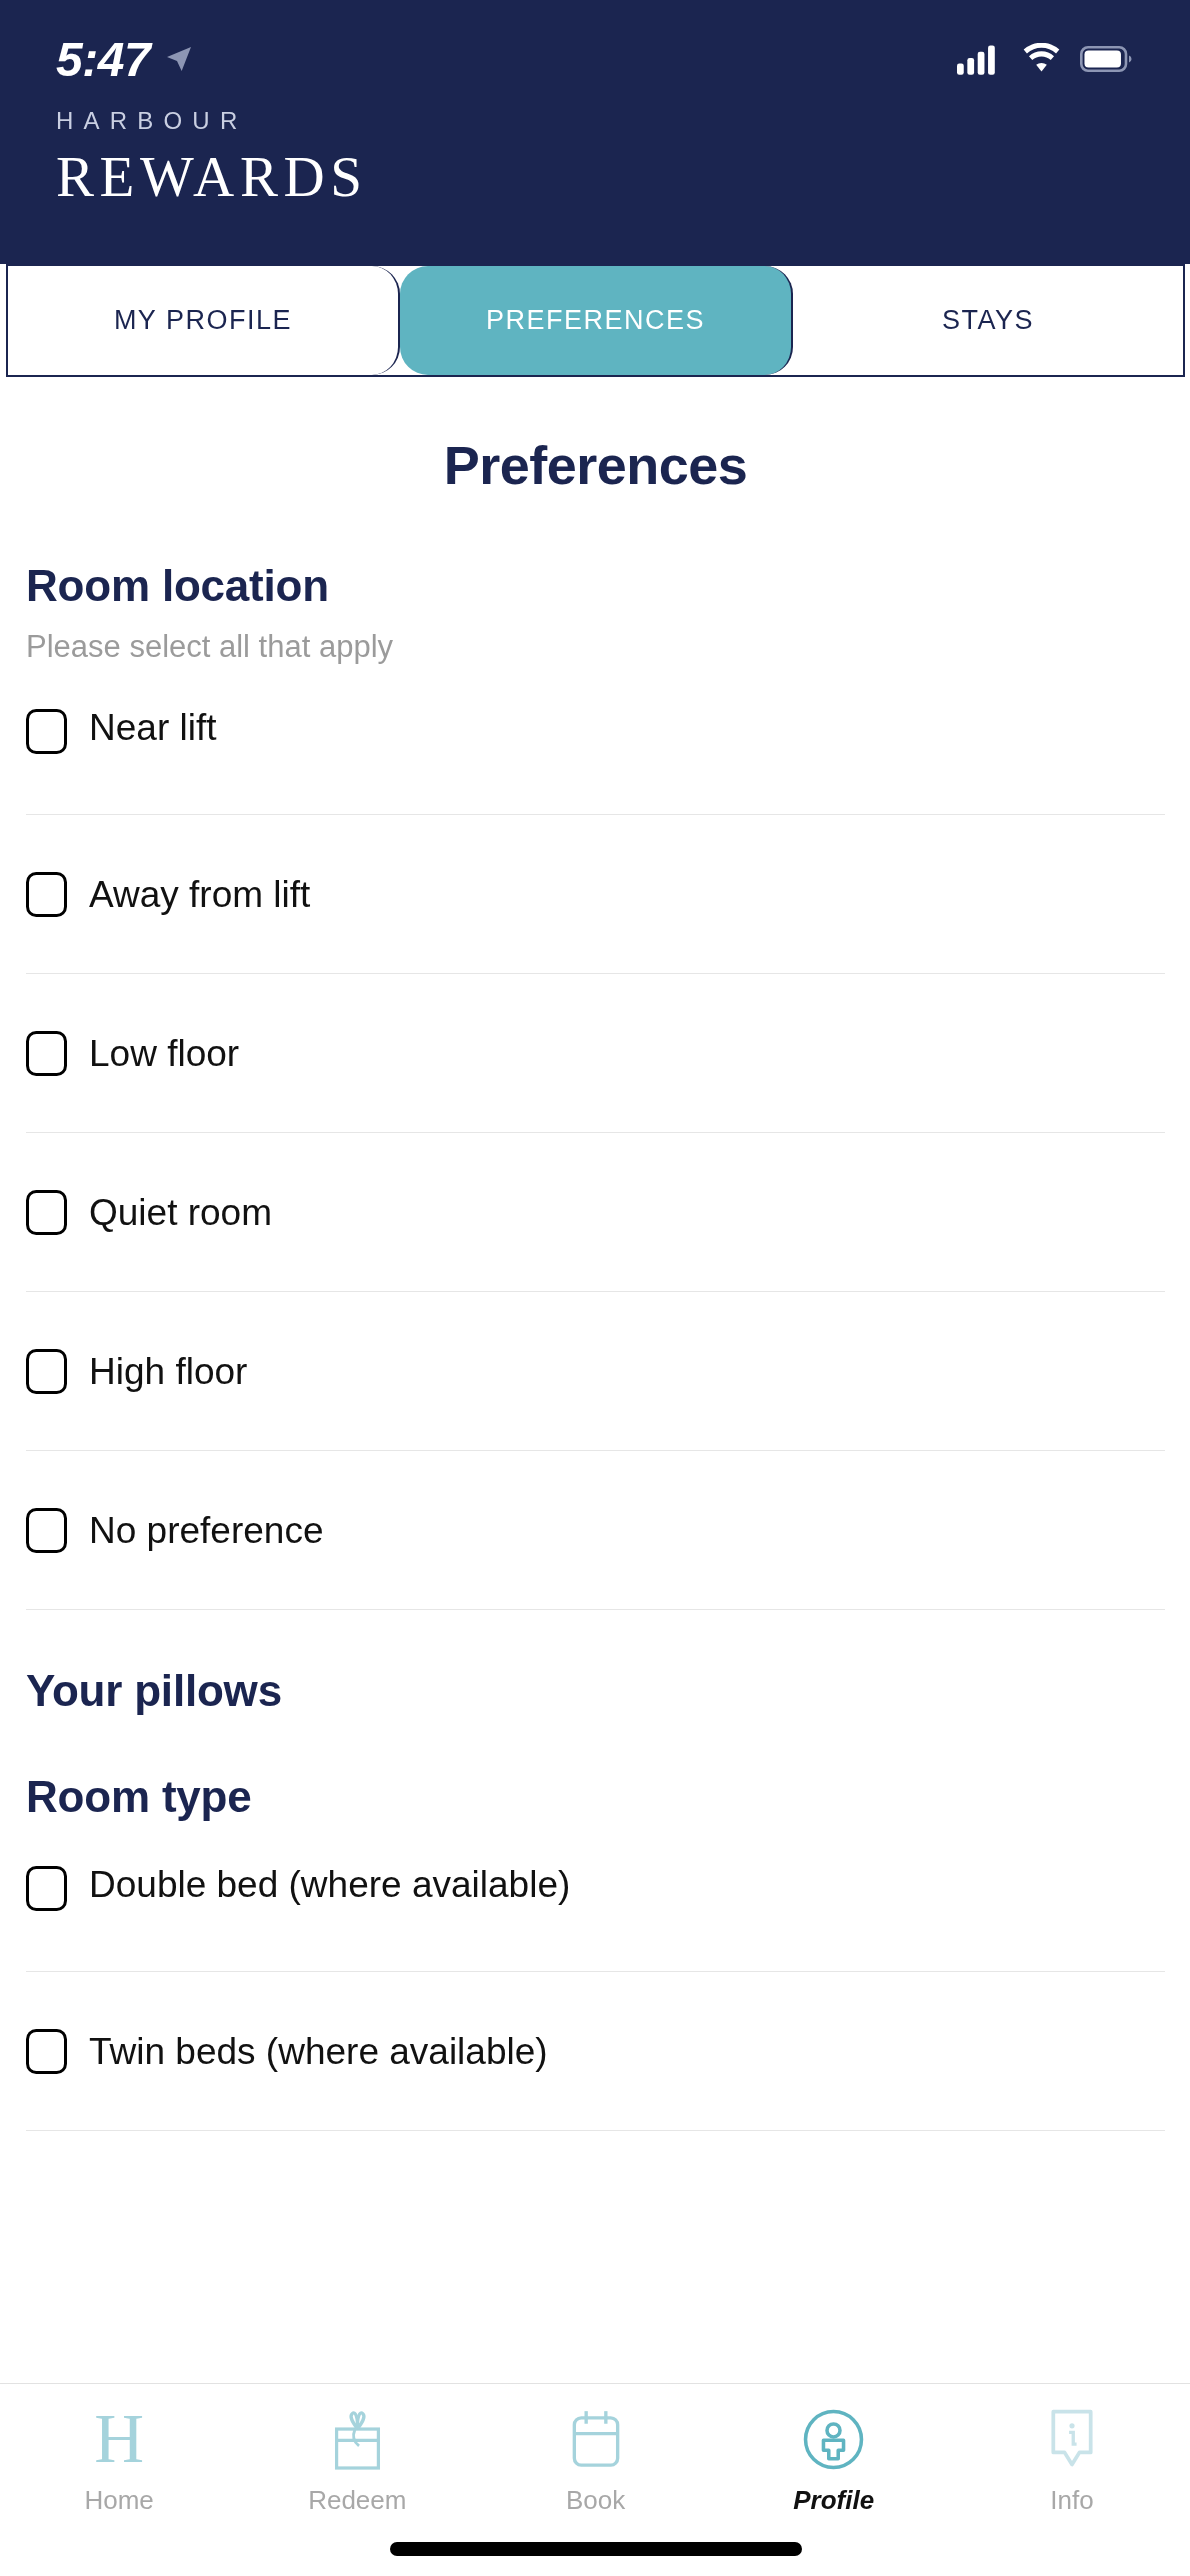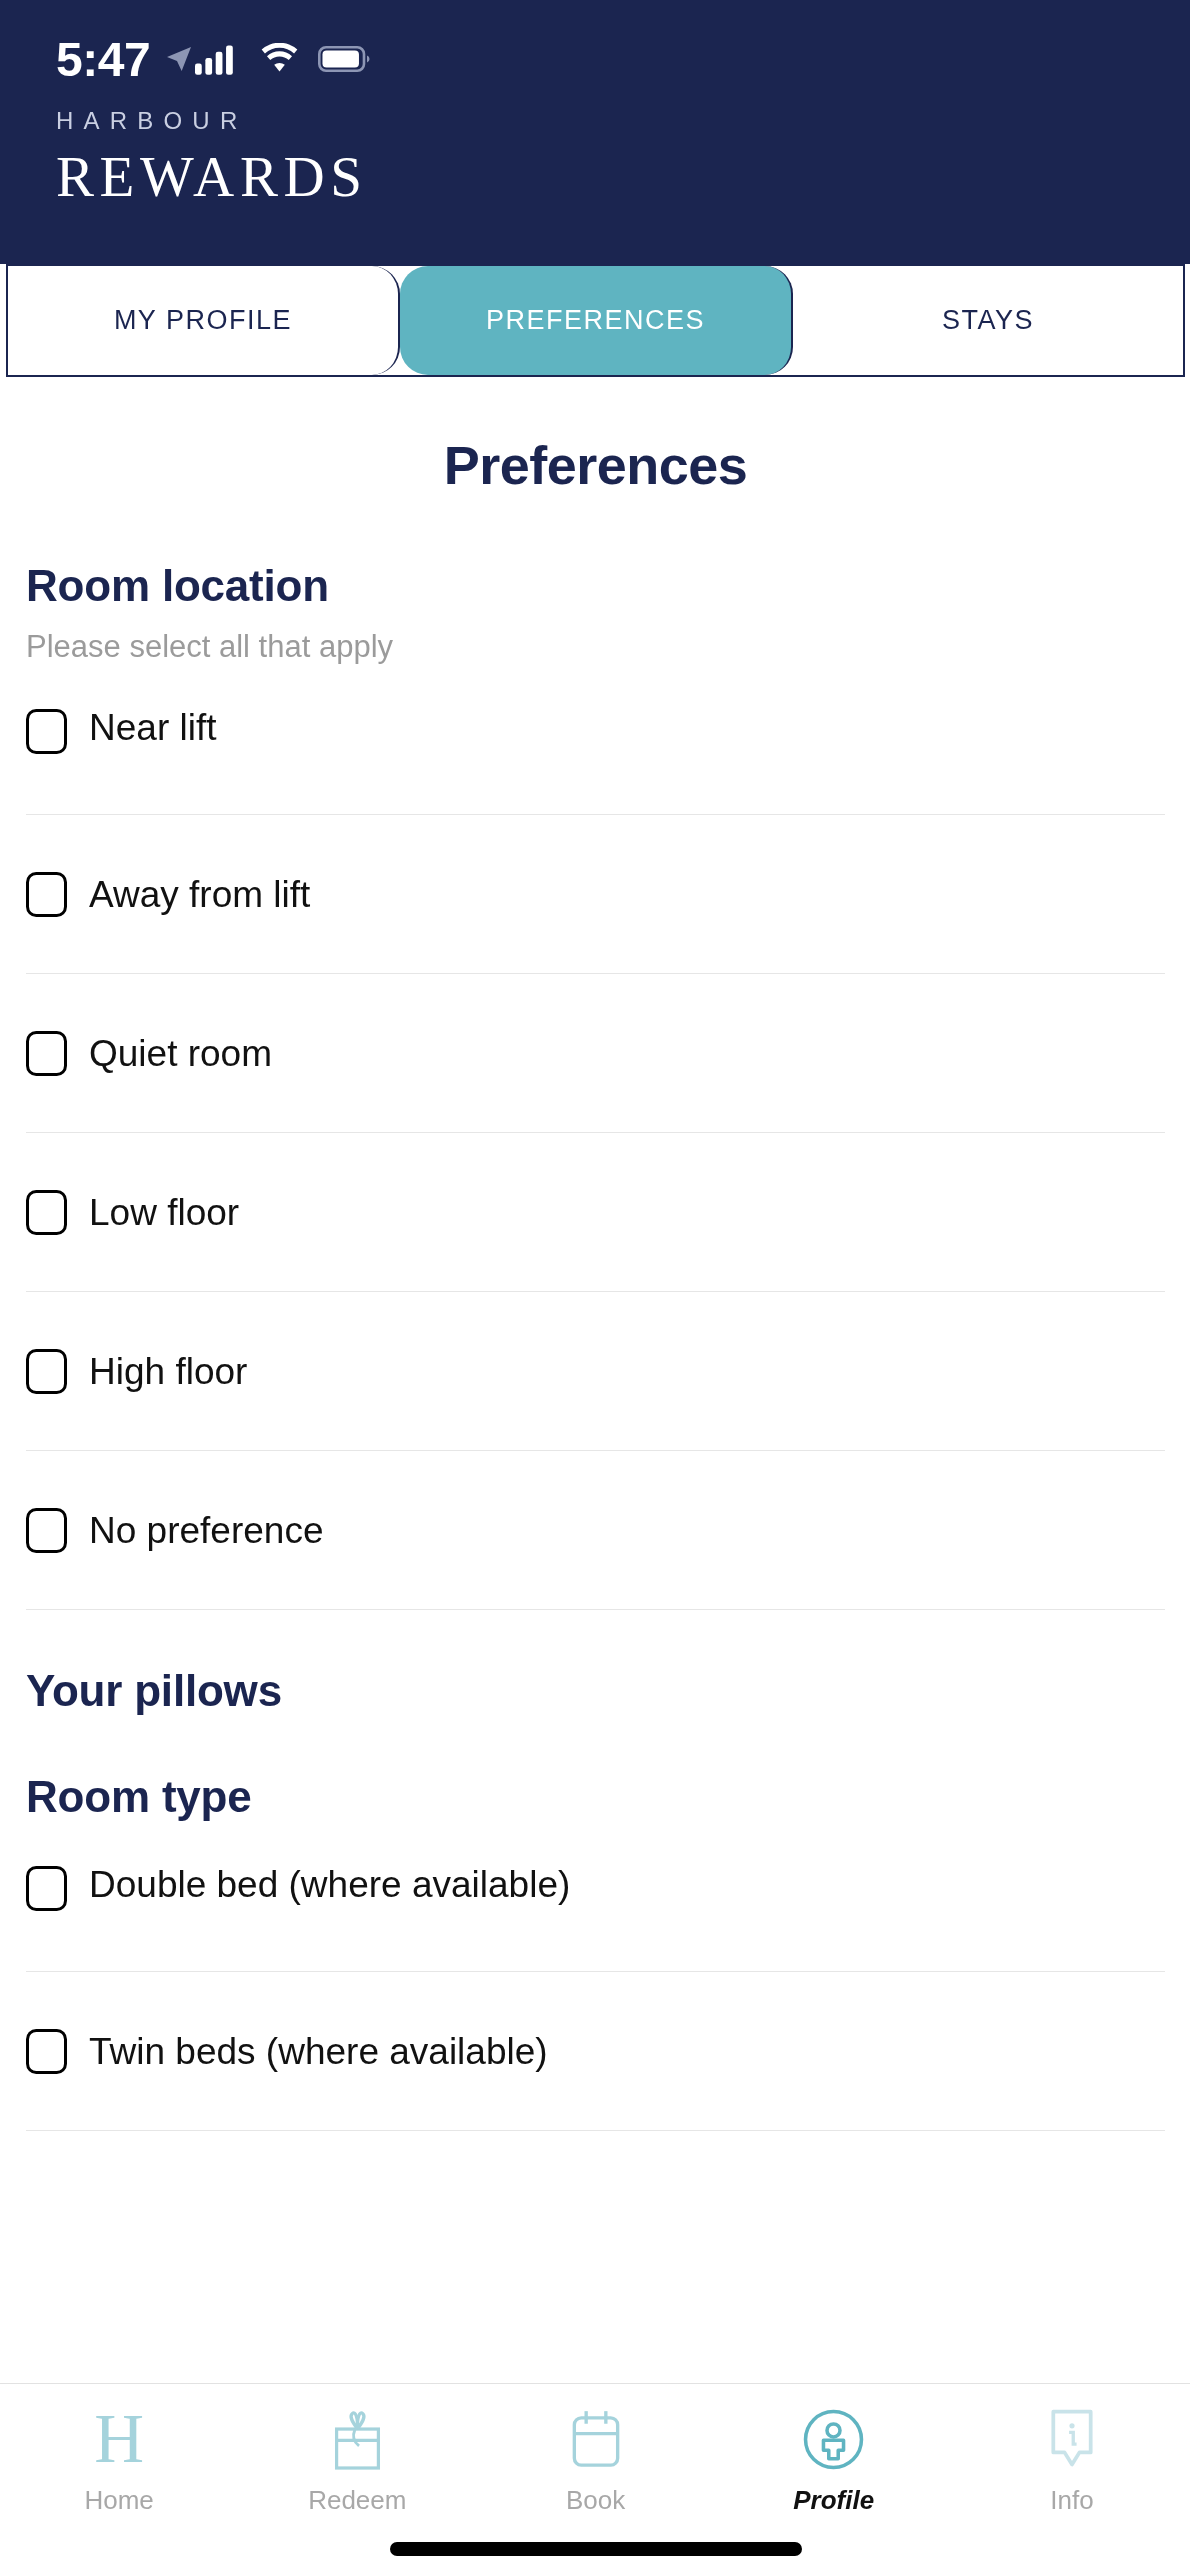--- a/index.html
+++ b/index.html
@@ -14,21 +14,23 @@
   
   .header {
     background:#1b2550;
     height:264px;
     flex:0 0 264px;
     position:relative;
   }
   .statusbar {
     height:104px;
     display:flex; align-items:center;
+    justify-content:space-between;
     padding:16px 57px 0 56px;
+    font-style:italic;
   }
   .status-left { display:flex; align-items:center; gap:13px; }
   .clock {
     color:#fff; font-size:48px; font-weight:600;
     letter-spacing:-0.5px; line-height:1;
     font-family:"Liberation Sans", sans-serif;
   }
   .loc-arrow { display:block; }
   .status-right { display:flex; align-items:center; gap:18.5px; }
 
@@ -216,25 +218,25 @@
         <div class="opt-row first">
           <span class="checkbox"></span>
           <span class="opt-label">Near lift</span>
         </div>
         <div class="opt-row">
           <span class="checkbox"></span>
           <span class="opt-label">Away from lift</span>
         </div>
         <div class="opt-row">
           <span class="checkbox"></span>
+          <span class="opt-label">Low floor</span>
+        </div>
+        <div class="opt-row">
+          <span class="checkbox"></span>
           <span class="opt-label">Quiet room</span>
-        </div>
-        <div class="opt-row">
-          <span class="checkbox"></span>
-          <span class="opt-label">Low floor</span>
         </div>
         <div class="opt-row">
           <span class="checkbox"></span>
           <span class="opt-label">High floor</span>
         </div>
         <div class="opt-row">
           <span class="checkbox"></span>
           <span class="opt-label">No preference</span>
         </div>
       </div>

